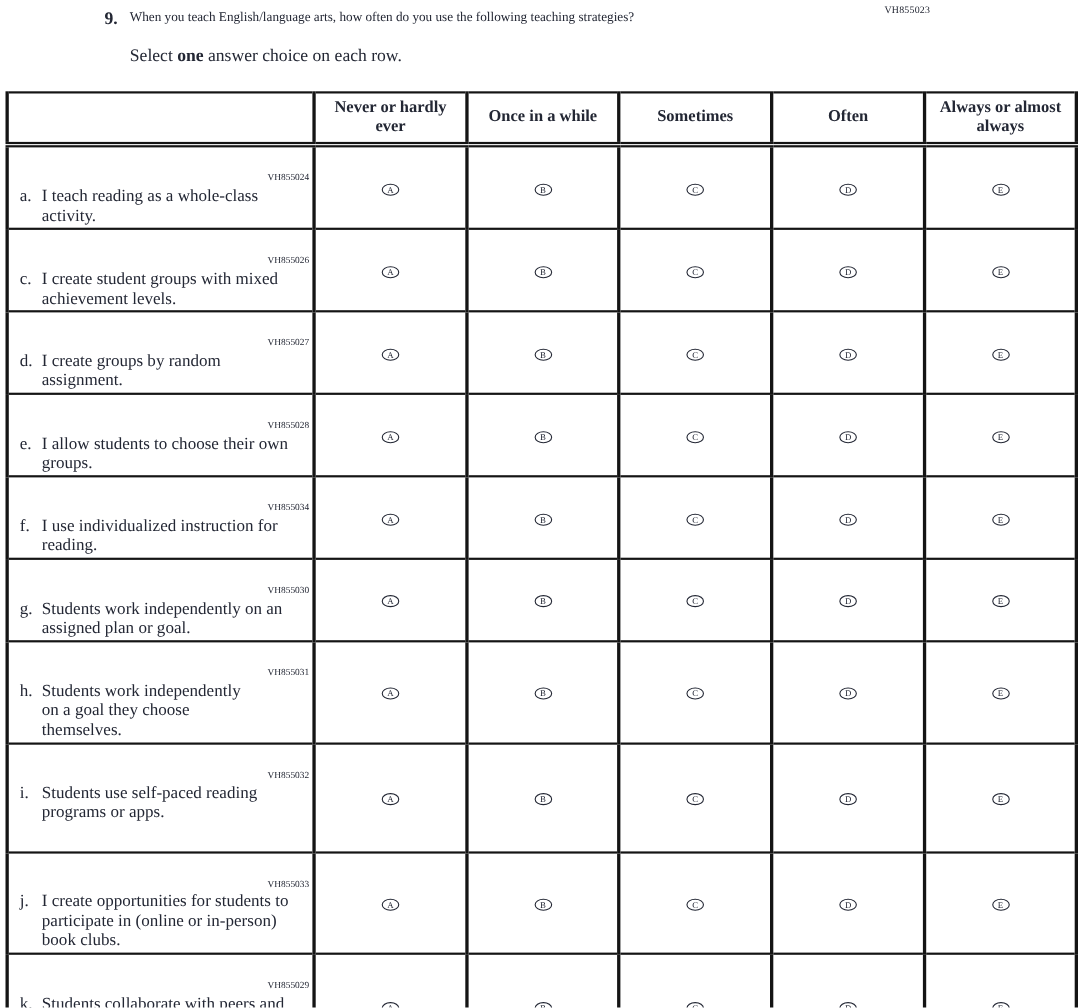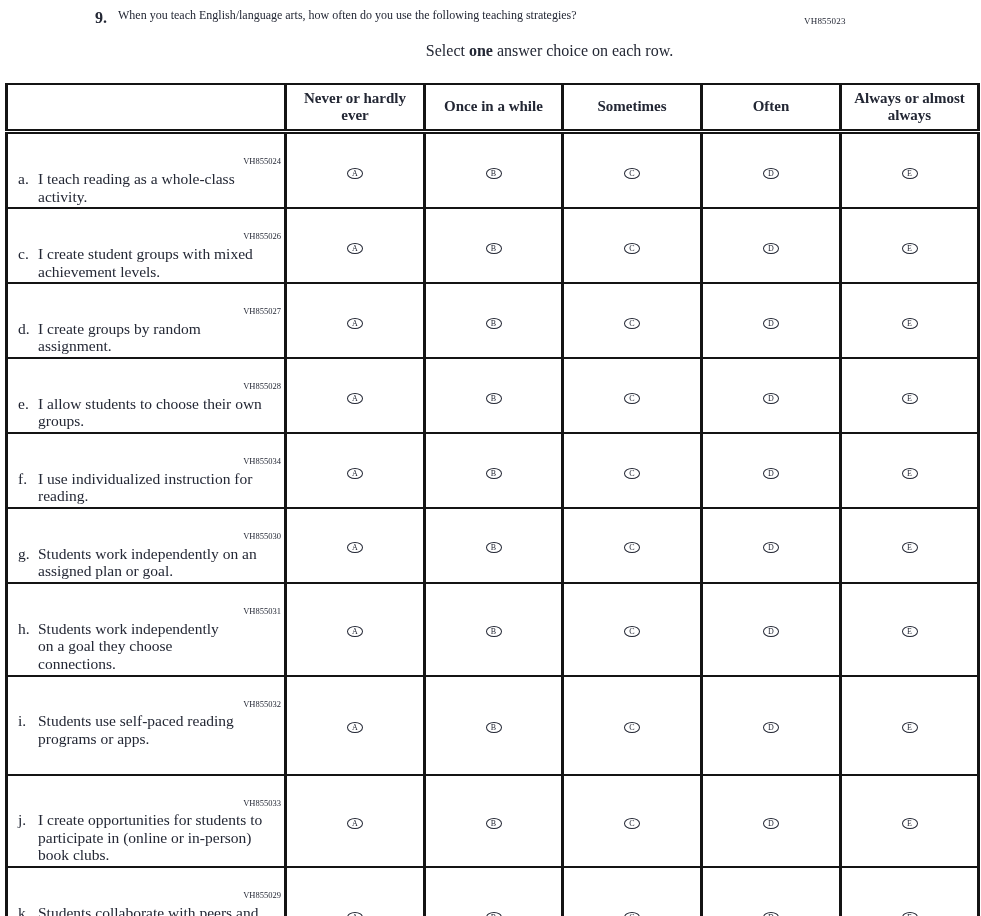--- a/index.html
+++ b/index.html
@@ -15,21 +15,21 @@
     overflow: hidden;
     position: relative;
     background: var(--bg);
     color: var(--ink);
     font-family: "Liberation Serif", serif;
   }
 
   .page-code {
     position: absolute;
     left: 804px;
-    top: 16px;
+    top: 4px;
     font-size: 9px;
     letter-spacing: 0.2px;
   }
 
   .question-block {
     padding-top: 9px;
     margin-left: 95px;
   }
   .q-row { display: flex; }
   .q-num {
@@ -42,21 +42,20 @@
   .q-text {
     width: 625px;
     font-size: 12px;
     line-height: 1.15;
   }
   .instruction {
     margin-left: 23px;
     margin-top: 15px;
     font-size: 16px;
     line-height: 1.15;
-    text-align: center;
   }
   .instruction .bold { font-weight: bold; }
 
   table.matrix {
     border-collapse: collapse;
     table-layout: fixed;
     width: 972px;
     margin-left: 5px;
     margin-top: 22px;
   }
@@ -224,21 +223,21 @@
         </td>
         <td class="opt"><span class="bubble">A</span></td>
         <td class="opt"><span class="bubble">B</span></td>
         <td class="opt"><span class="bubble">C</span></td>
         <td class="opt"><span class="bubble">D</span></td>
         <td class="opt"><span class="bubble">E</span></td>
       </tr>
       <tr>
         <td class="stmt">
           <div class="code">VH855031</div>
-          <div class="stmt-text"><span class="letter">h.</span><span>Students work independently on a goal they choose connections.</span></div>
+          <div class="stmt-text"><span class="letter">h.</span><span>Students work independently on a goal they choose themselves.</span></div>
         </td>
         <td class="opt"><span class="bubble">A</span></td>
         <td class="opt"><span class="bubble">B</span></td>
         <td class="opt"><span class="bubble">C</span></td>
         <td class="opt"><span class="bubble">D</span></td>
         <td class="opt"><span class="bubble">E</span></td>
       </tr>
       <tr>
         <td class="stmt">
           <div class="code">VH855032</div>

